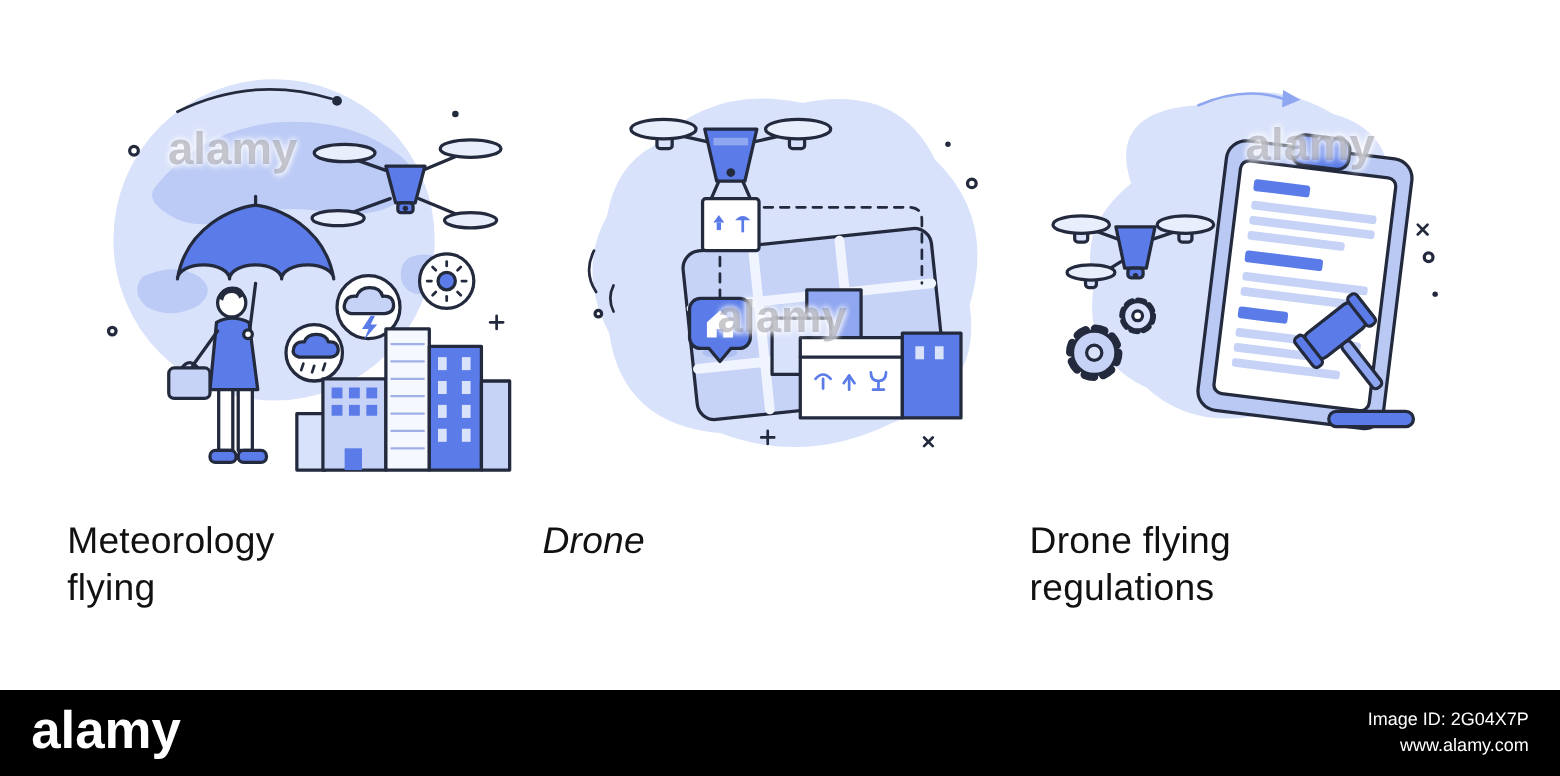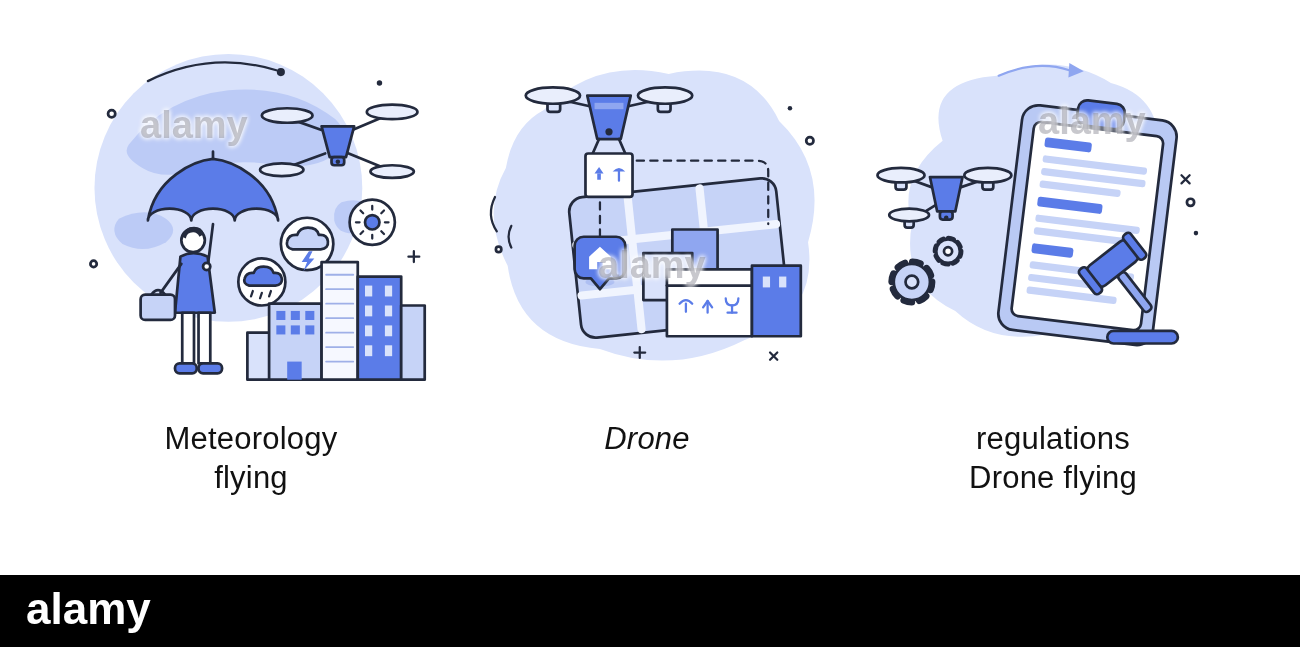--- a/index.html
+++ b/index.html
@@ -1,20 +1,20 @@
 <!DOCTYPE html>
 <html><head>
 <meta charset="utf-8">
 <style>
   * { box-sizing: border-box; }
   html,body { margin:0; padding:0; }
   body { font-family:"Liberation Sans", sans-serif; background:#ffffff; }
   .canvas { position:relative; width:1300px; height:647px; background:#ffffff; overflow:hidden; }
   .main { position:absolute; left:0; top:0; right:0; bottom:72px; }
-  .col { position:absolute; top:34px; width:390px; text-align:center; }
+  .col { position:absolute; top:46px; width:390px; text-align:left; }
   .col-1 { left:56px; }
   .col-2 { left:452px;font-style:italic; }
   .col-3 { left:858px; }
   .illus { display:block; margin:0 auto; }
   .caption { margin-top:32px; font-size:31px; line-height:1.26; color:#111111; letter-spacing:0.2px; }
   .wm-tile { position:absolute; font-size:38px; font-weight:bold;
              color:rgba(125,125,135,0.42);
              text-shadow:0 1px 5px rgba(255,255,255,0.95), 0 -1px 5px rgba(255,255,255,0.95);
              pointer-events:none; }
   .footer { position:absolute; left:0; right:0; bottom:0; height:72px; background:#000000;
@@ -281,26 +281,30 @@
             <circle cx="94" cy="240" r="4.5" fill="#ffffff"></circle>
           </g>
           <g>
             <circle cx="362" cy="186" r="4"></circle>
             <circle cx="368" cy="220" r="2.5" fill="#232a3d" stroke="none"></circle>
             <path d="M352 156 l9 9 M361 156 l-9 9" stroke-width="2.5"></path>
           </g>
         </g>
       </svg>
       <figcaption class="caption">
+        <div>Drone flying</div>
         <div>regulations</div>
-        <div>Drone flying</div>
       </figcaption>
     </figure>
 
     <span class="wm-tile" style="left:140px; top:104px;">alamy</span>
     <span class="wm-tile" style="left:598px; top:244px;">alamy</span>
     <span class="wm-tile" style="left:1038px; top:100px;">alamy</span>
   </div>
 
   <div class="footer">
     <div class="footer-logo">alamy</div>
+    <div class="footer-meta">
+      <div>Image ID: 2G04X7P</div>
+      <div>www.alamy.com</div>
+    </div>
   </div>
 </div>
 
 </body></html>

